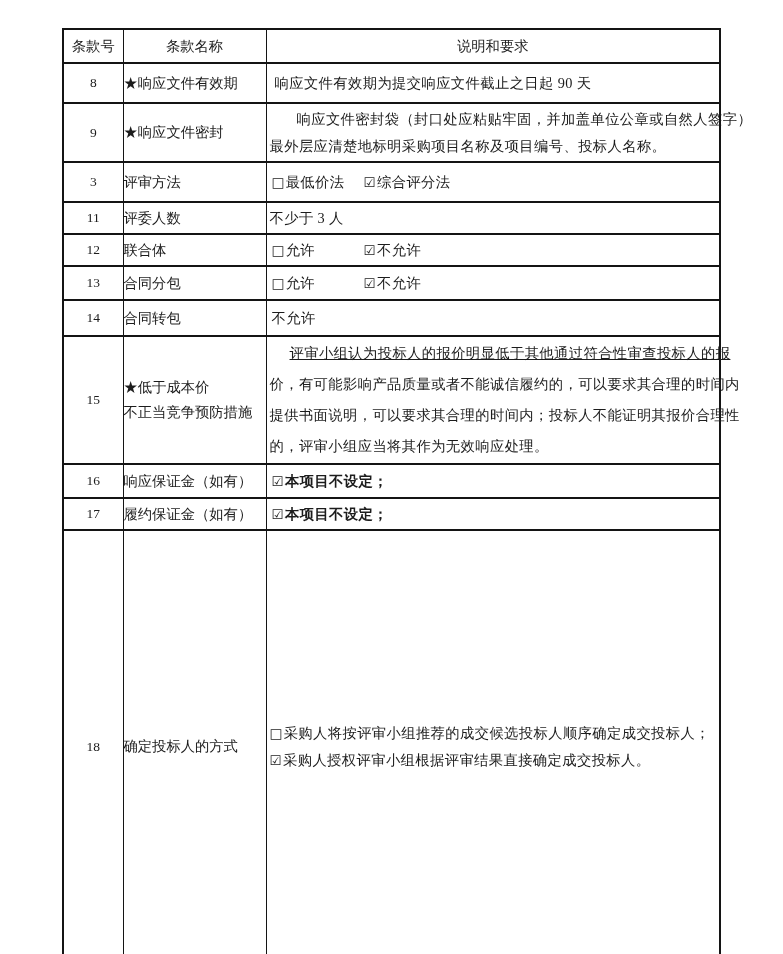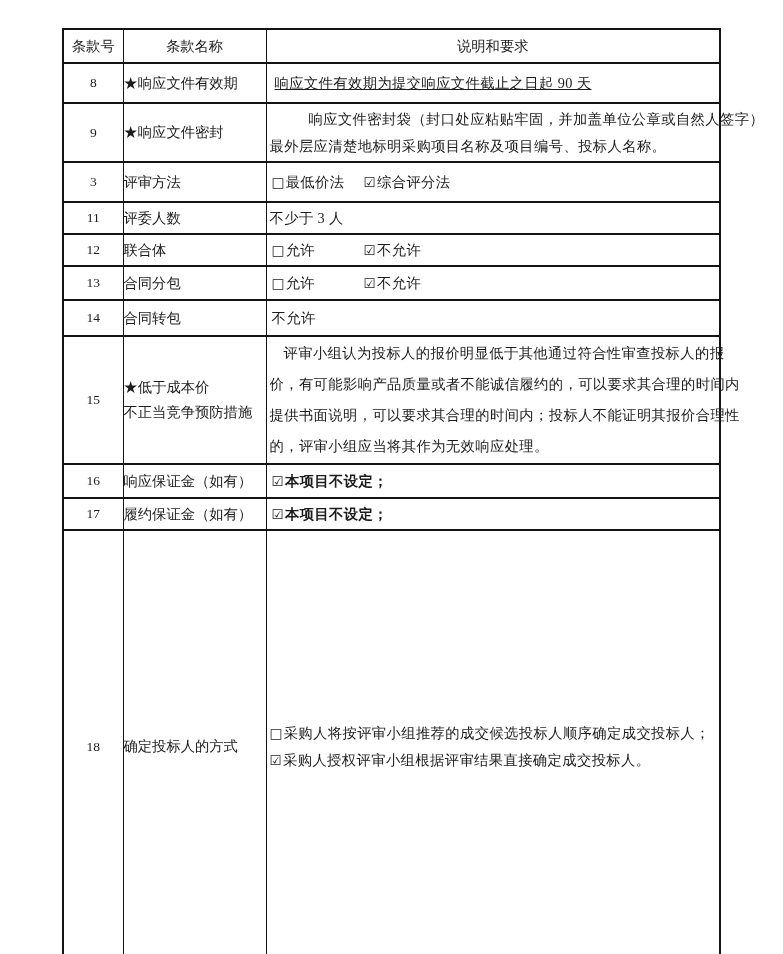--- a/index.html
+++ b/index.html
@@ -21,24 +21,24 @@
     border:1.6px solid #141414;
     border-top-width:2px;border-bottom-width:2px;
     padding:0;vertical-align:middle;
     font-weight:normal;
   }
   th{font-size:14.3px;text-align:center;height:32px;}
   td.num{font-size:13.5px;text-align:center;}
   td.name{font-size:14.3px;text-align:left;line-height:25px;}
   td.desc{font-size:14.3px;text-align:left;padding:0 2px;}
   .line{line-height:26px;letter-spacing:0.4px;white-space:nowrap;}
-  .style-indent{padding-left:40px;font-family:Liberation Serif, serif;}
-  .style-indent-sm{padding-left:15px;}
+  .style-indent{padding-left:28px;font-family:Liberation Serif, serif;}
+  .style-indent-sm{padding-left:21px;text-decoration:underline;}
   .style-pad{padding-left:3px;}
-  .style-pad-sm{padding-left:6px;text-decoration:underline;}
+  .style-pad-sm{padding-left:6px;}
   .style-flush{padding-left:1px;}
   .bold{font-weight:bold;}
   .box{
     font-family:"DejaVu Sans",sans-serif;
     font-size:13.5px;margin-right:1px;
   }
   .option{display:inline-block;min-width:92px;}
   .option:last-child{min-width:0;}
   
   tr[data-row="8"]  td{height:38px;}

